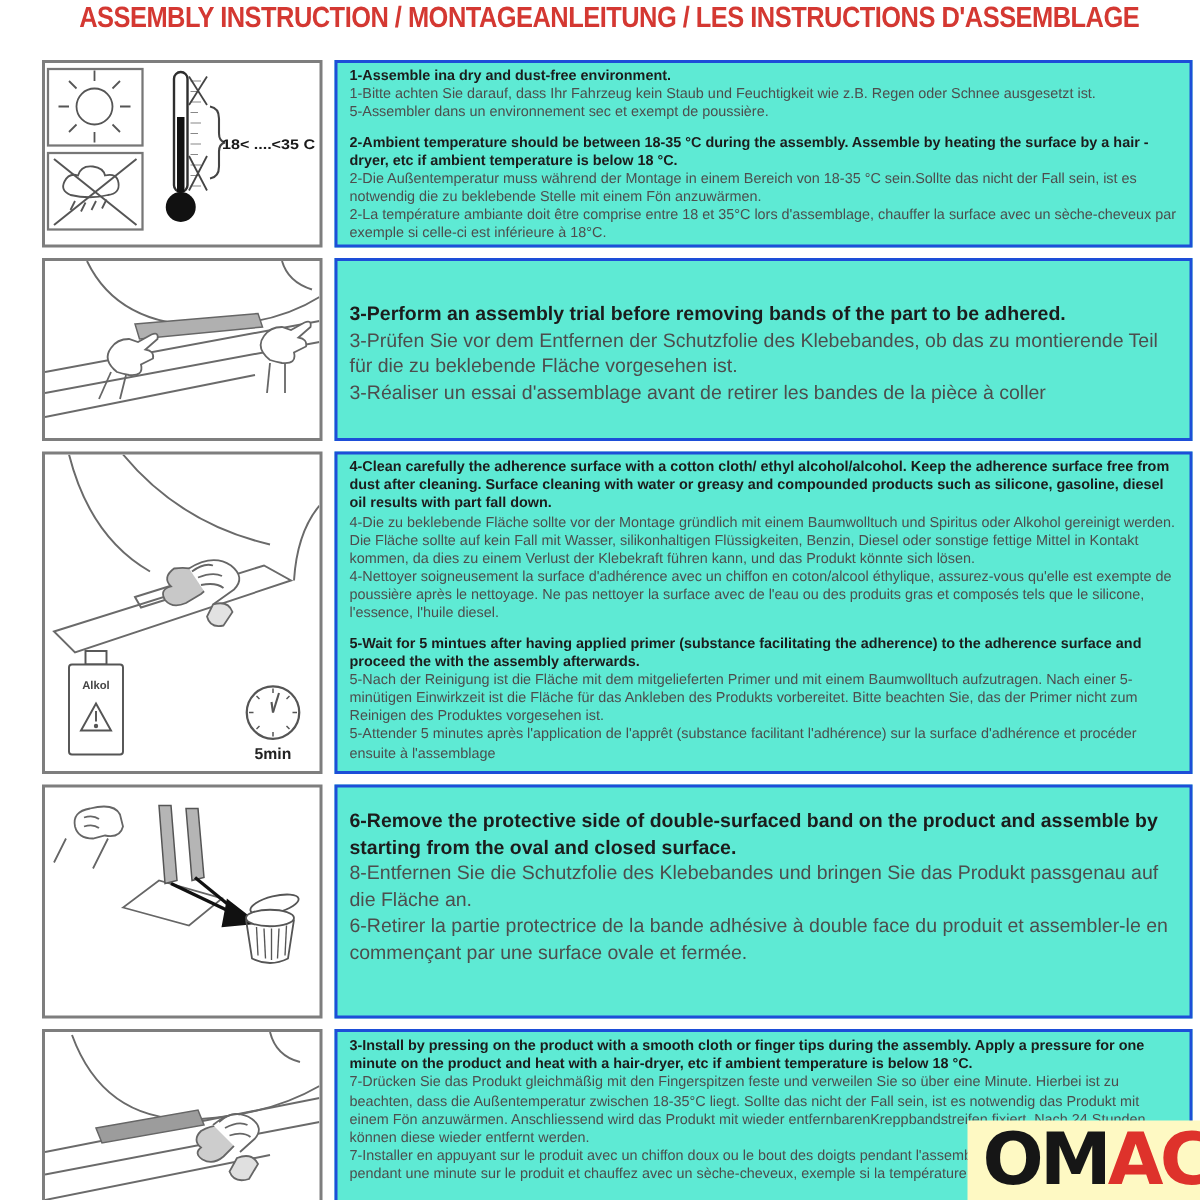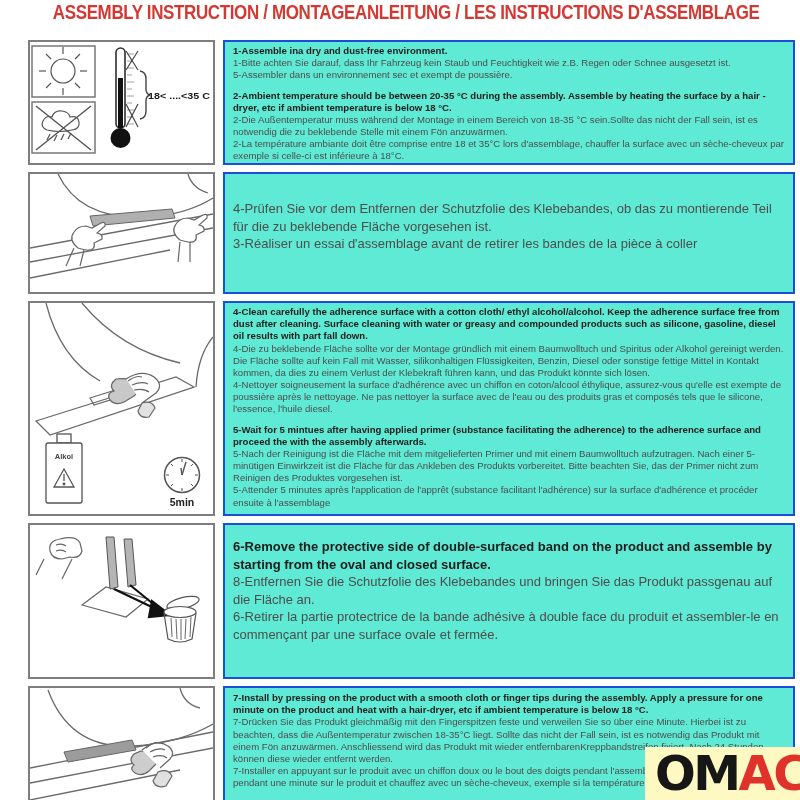--- a/index.html
+++ b/index.html
@@ -100,21 +100,21 @@
           </g>
           <path d="M110,29 q6,1 6,8 l0,10 q0,5 4,6 q-4,1 -4,6 l0,10 q0,7 -6,8" fill="none" stroke="#444" stroke-width="1.4"></path>
           <text x="118" y="57" font-size="9.2" font-weight="bold" fill="#1a1a1a" textLength="62" lengthAdjust="spacingAndGlyphs">18&lt; ....&lt;35 C</text>
         </g>
       </svg>
     </div>
     <div class="textbox s">
       <p class="en">1-Assemble ina dry and dust-free environment.</p>
       <p class="de">1-Bitte achten Sie darauf, dass Ihr Fahrzeug kein Staub und Feuchtigkeit wie z.B. Regen oder Schnee ausgesetzt ist.</p>
       <p class="fr">5-Assembler dans un environnement sec et exempt de poussière.</p>
-      <p class="en sp">2-Ambient temperature should be between 20-35 °C  during the assembly. Assemble by heating the surface by a hair -dryer, etc if ambient temperature is below 18 °C.</p>
+      <p class="en sp">2-Ambient temperature should be between 18-35 °C  during the assembly. Assemble by heating the surface by a hair -dryer, etc if ambient temperature is below 18 °C.</p>
       <p class="de">2-Die Außentemperatur muss während der Montage in einem Bereich von 18-35 °C  sein.Sollte das nicht der Fall sein, ist es notwendig die zu beklebende Stelle mit einem Fön anzuwärmen.</p>
       <p class="fr">2-La température ambiante doit être comprise entre 18 et 35°C lors d'assemblage, chauffer la surface avec un sèche-cheveux par exemple si celle-ci est inférieure à 18°C.</p>
     </div>
   </div>
 
   <div class="row r2">
     <div class="illus">
       <svg width="183" height="118" viewBox="0 0 183 118">
         <g fill="none" stroke="#6a6a6a" stroke-width="1.3">
           <path d="M28,0 Q50,46 116,43 Q156,41 183,24"></path>
@@ -130,21 +130,22 @@
           <path d="M54,76 L50,92" fill="none"></path>
         </g>
         <g fill="#fff" stroke="#666" stroke-width="1.2" transform="translate(102,-8)">
           <path d="M48,74 q-10,-8 -4,-16 q4,-6 12,-6 l6,2 l9,-5 q5,-2 4,3 l-8,7 q6,1 5,6 l-8,4 q2,8 -8,7 q-5,-1 -8,-2 z"></path>
           <path d="M48,76 L46,96" fill="none"></path>
           <path d="M58,76 L58,96" fill="none"></path>
         </g>
       </svg>
     </div>
     <div class="textbox l">
-      <p class="de">4-Prüfen Sie vor dem Entfernen der Schutzfolie des Klebebandes, ob das zu montierende Teil für die zu beklebende Fläche vorgesehen ist.</p>
+      <p class="en">3-Perform an assembly trial before removing bands of the part to be adhered.</p>
+      <p class="de">3-Prüfen Sie vor dem Entfernen der Schutzfolie des Klebebandes, ob das zu montierende Teil für die zu beklebende Fläche vorgesehen ist.</p>
       <p class="fr">3-Réaliser un essai d'assemblage avant de retirer les bandes de la pièce à coller</p>
     </div>
   </div>
 
   <div class="row r3">
     <div class="illus">
       <svg width="183" height="211" viewBox="0 0 183 211">
         <g fill="none" stroke="#6a6a6a" stroke-width="1.3">
           <path d="M16,0 Q30,55 70,78"></path>
           <path d="M52,0 Q90,46 150,60"></path>
@@ -244,21 +245,21 @@
         <polygon points="34,64 102,52 106,62 38,74" fill="#9c9c9c" stroke="#666" stroke-width="1"></polygon>
         <g stroke="#666" stroke-width="1.2">
           <path d="M104,66 q-6,6 0,11 q-5,4 1,8 q7,4 14,-2 l8,-8 q5,-7 -3,-11 q-10,-4 -20,2 z" fill="#cdcdcd"></path>
           <path d="M112,62 q14,-12 26,-4 q8,6 2,13 l-10,9" fill="#fff"></path>
           <path d="M116,60 q8,-7 14,-5 M120,64 q9,-5 15,-2 M123,69 q9,-3 14,1" fill="none"></path>
           <path d="M128,84 q10,-4 14,4 l-6,10 q-10,3 -13,-5 z" fill="#e0e0e0"></path>
         </g>
       </svg>
     </div>
     <div class="textbox s">
-      <p class="en">7-Install by pressing on the product with a smooth cloth or finger tips during the assembly. Apply a pressure for one minute on the product and heat with a hair-dryer, etc if ambient temperature is below 18 °C.</p>
+      <p class="en">3-Install by pressing on the product with a smooth cloth or finger tips during the assembly. Apply a pressure for one minute on the product and heat with a hair-dryer, etc if ambient temperature is below 18 °C.</p>
       <p class="de">7-Drücken Sie das Produkt gleichmäßig mit den Fingerspitzen feste und verweilen Sie so über eine Minute. Hierbei ist zu beachten, dass die Außentemperatur zwischen 18-35°C liegt. Sollte das nicht der Fall sein, ist es notwendig das Produkt mit einem Fön anzuwärmen. Anschliessend wird das Produkt mit wieder entfernbarenKreppbandstreifen fixiert. Nach 24 Stunden können diese wieder entfernt werden.</p>
       <p class="fr">7-Installer en appuyant sur le produit avec un chiffon doux ou le bout des doigts pendant l'assemblage. Appliquez une pression pendant une minute sur le produit et chauffez avec un sèche-cheveux, exemple si la température ambiante est inférieure à 18°C</p>
     </div>
   </div>
 
 </div>
 
 <div class="logo">
   <span class="om">OM</span><span class="ac">AC</span>
 </div>

